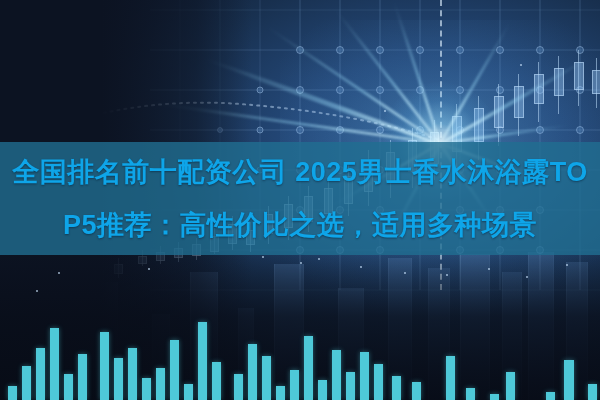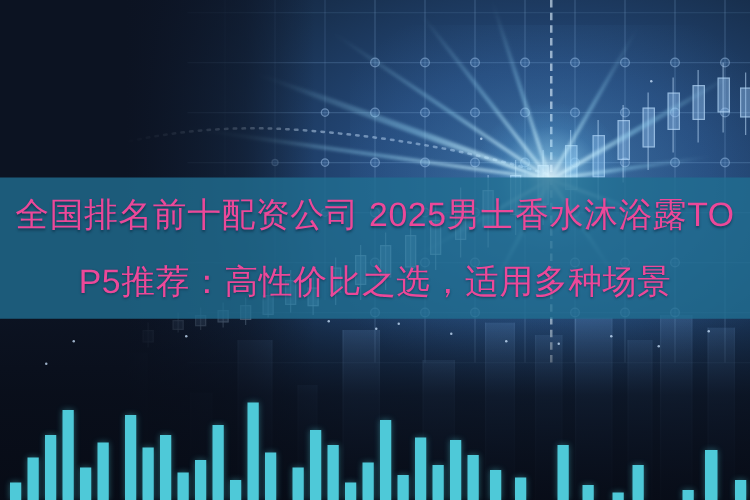--- a/index.html
+++ b/index.html
@@ -63,21 +63,21 @@
   .dash-v{position:absolute;width:0;border-left:2px dashed rgba(222,240,255,.62);}
   .dot{position:absolute;width:2px;height:2px;border-radius:50%;background:rgba(205,230,255,.75);}
 
   
   .band{
     position:absolute;left:0;width:100%;
     background:rgba(33,110,145,.80);
     display:flex;flex-direction:column;align-items:center;justify-content:center;
   }
   .band-line{
-    color:#ec4899;font-weight:normal;letter-spacing:.5px;
+    color:#0ea5e9;font-weight:bold;letter-spacing:.5px;
     white-space:nowrap;line-height:1.22;
     text-shadow:0 1px 2px rgba(0,20,40,.45);
   }
   #line1{font-size:27px;}
   #line2{font-size:27px;margin-top:20px;}
 </style>
 </head>
 <body>
 
 <div id="stage">

